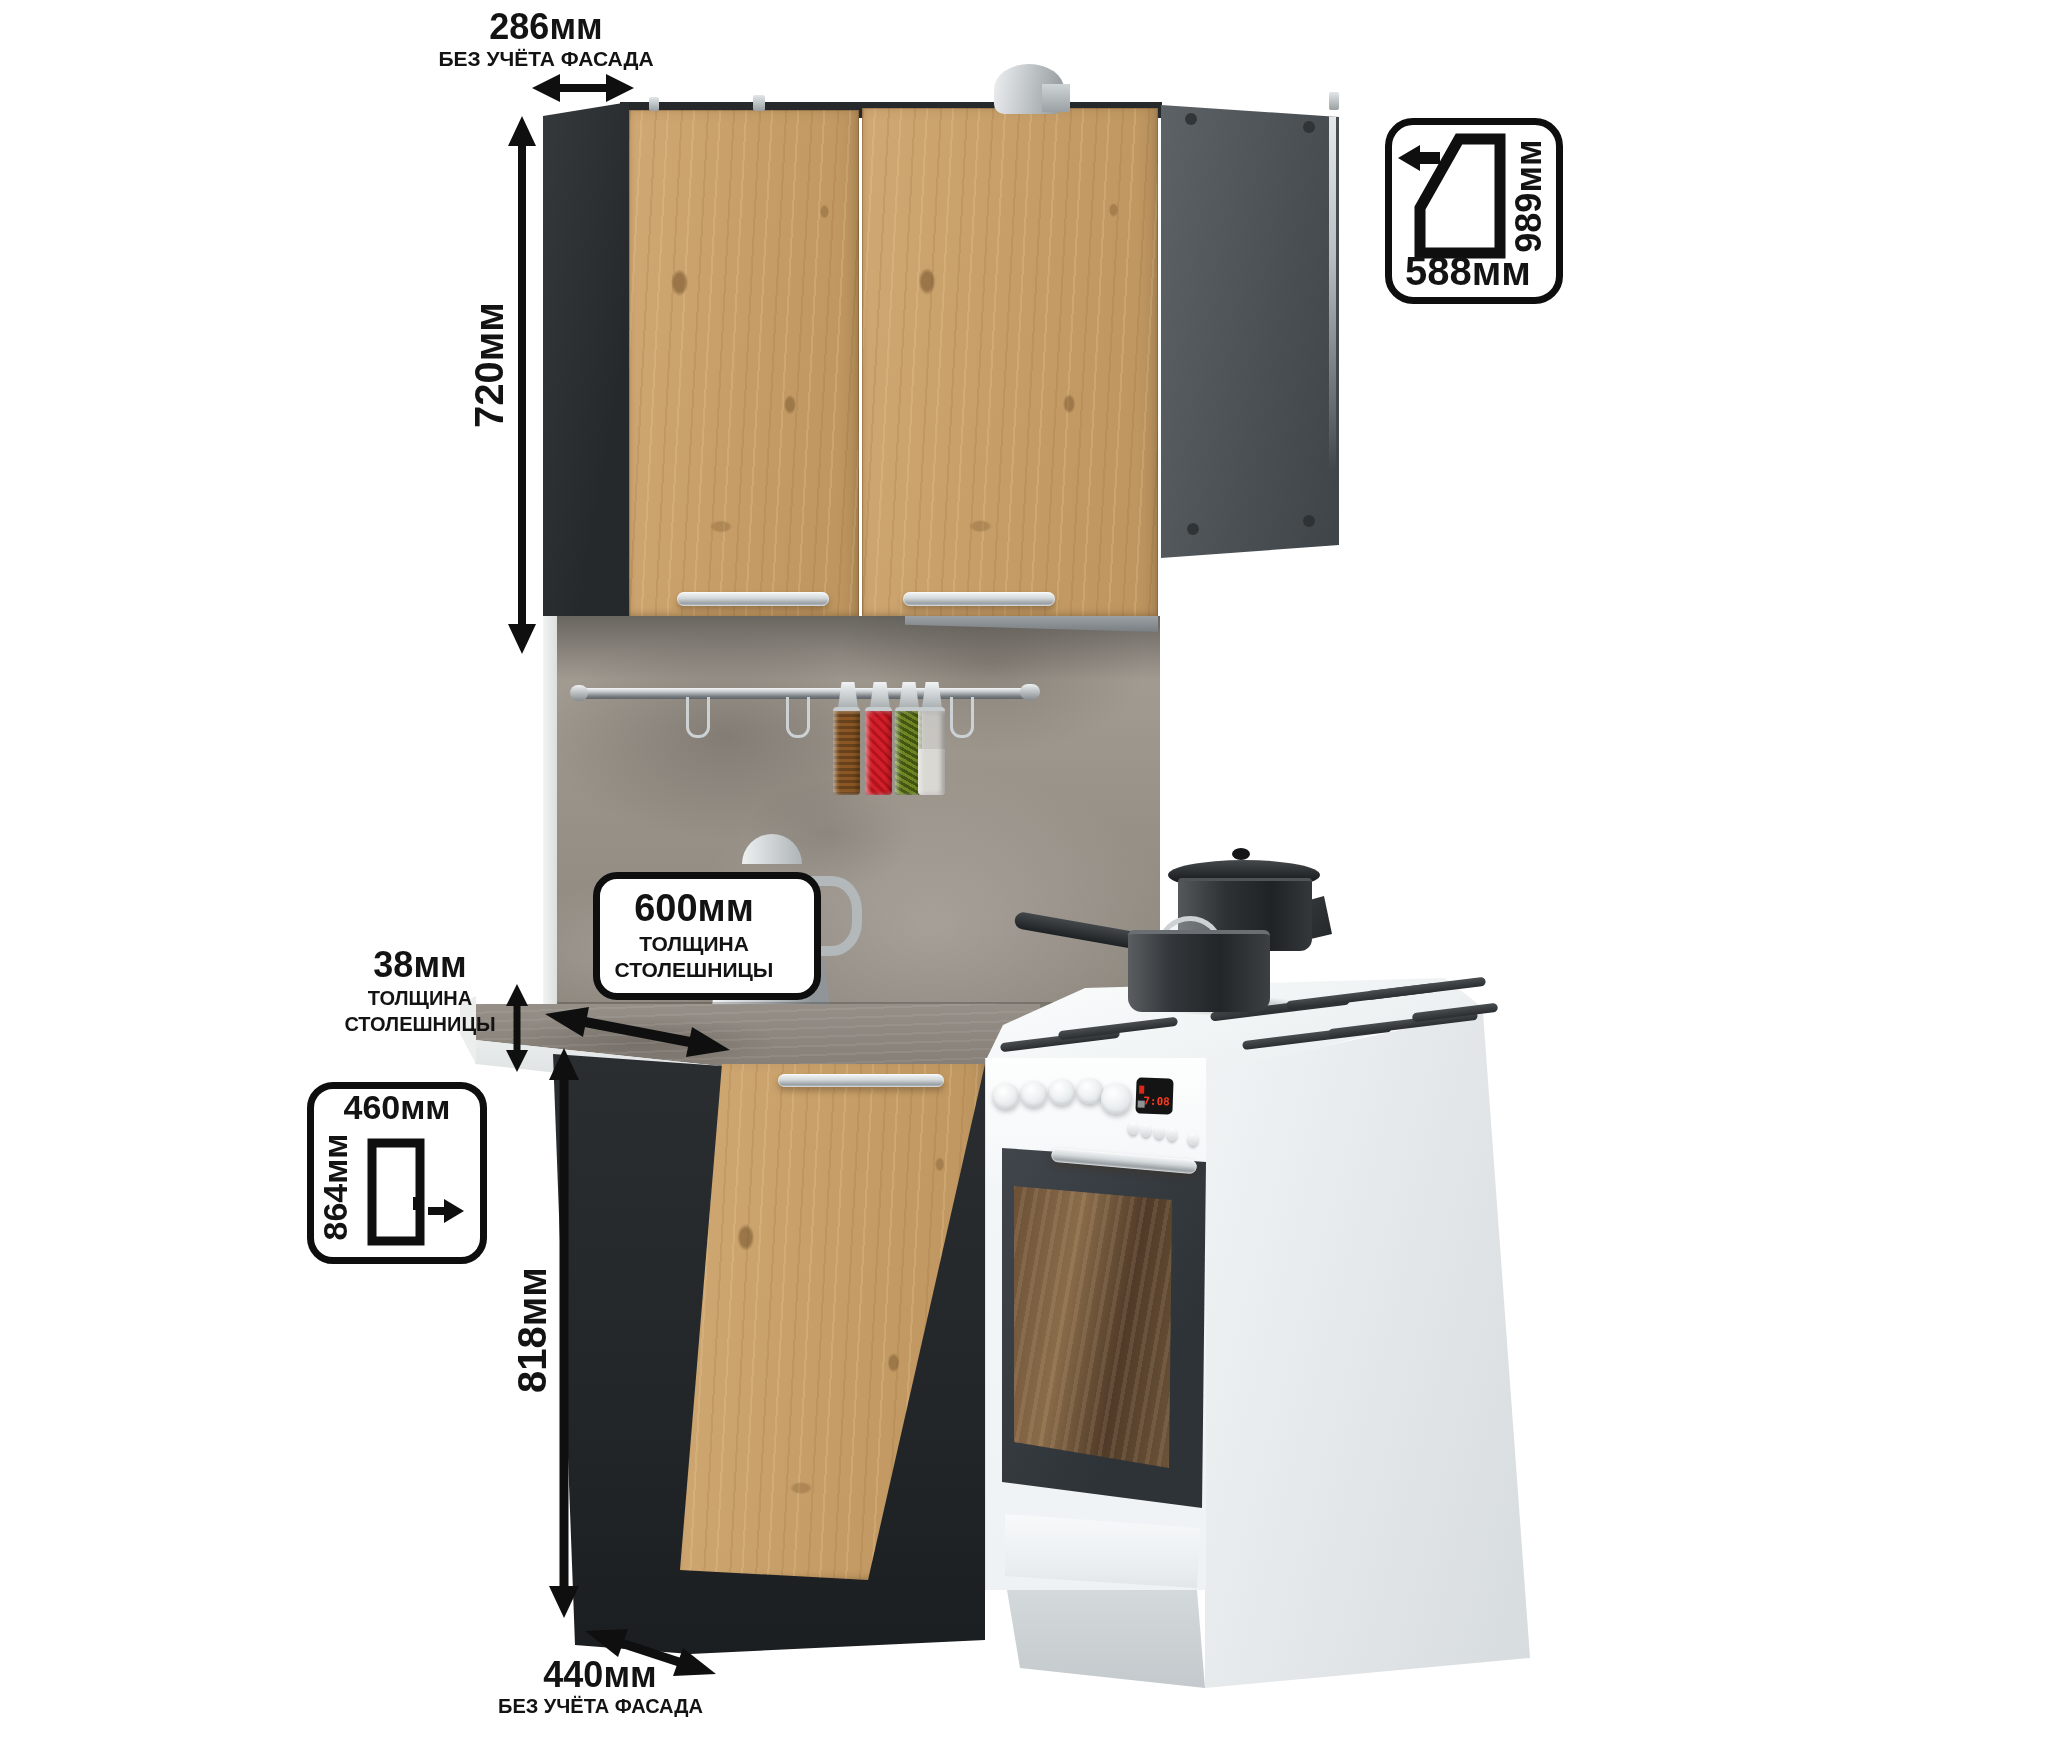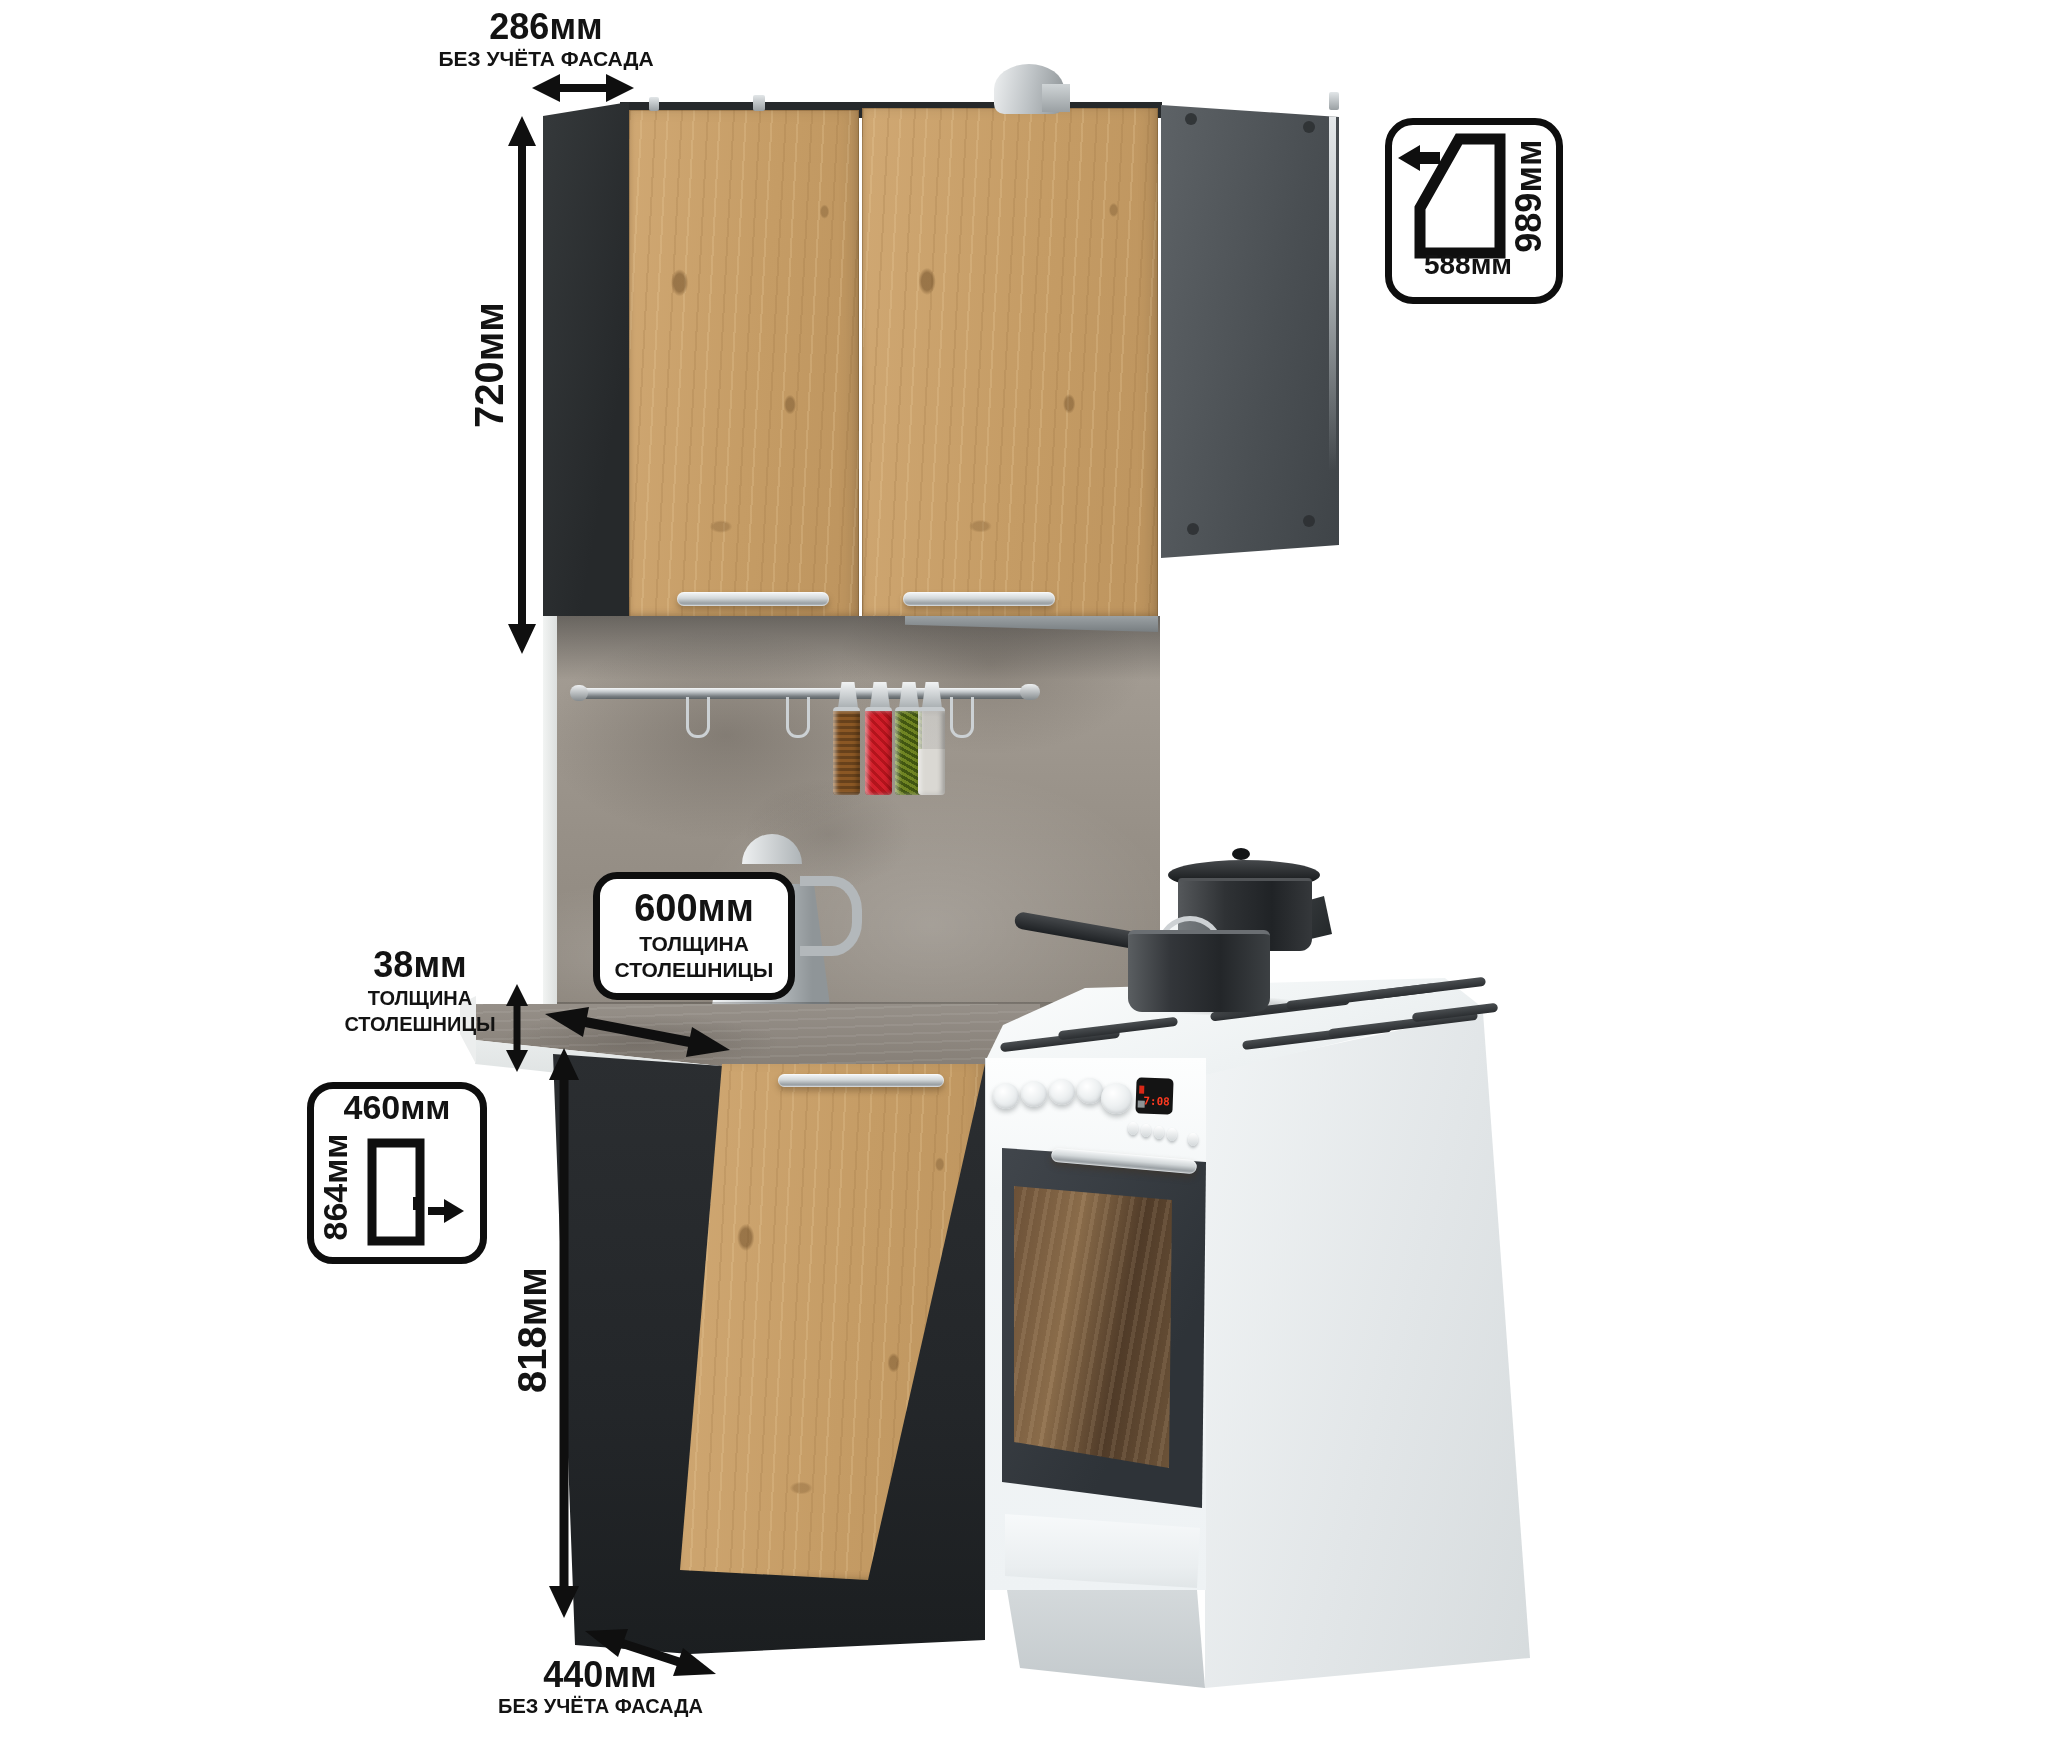--- a/index.html
+++ b/index.html
@@ -200,23 +200,23 @@
     <div class="lbl rot" style="left:390px;top:343px;width:200px;height:44px;font-size:40px">720мм</div>
 
     <div class="badge" style="left:1385px;top:118px;width:178px;height:186px">
       <svg style="position:absolute;left:2px;top:4px" width="120" height="140" viewBox="0 0 120 140">
         <polygon points="65,10 106,10 106,124 26,124 26,79" fill="#ffffff" stroke="#0f0f0f" stroke-width="11"></polygon>
         <polygon points="4,29 26,16 26,42" fill="#0f0f0f"></polygon>
         <rect x="26" y="23" width="20" height="12" fill="#0f0f0f"></rect>
       </svg>
     </div>
     <div class="lbl rot" style="left:1472px;top:174px;width:120px;height:44px;font-size:36px">989мм</div>
-    <div class="lbl" style="left:1398px;top:250px;width:140px;font-size:28px">588мм</div>
-
-    <div class="badge" style="left:593px;top:872px;width:202px;height:128px;border-radius:24px">
+    <div class="lbl" style="left:1398px;top:250px;width:140px;font-size:40px">588мм</div>
+
+    <div class="badge" style="left:593px;top:872px;width:228px;height:128px;border-radius:24px">
       <div class="lbl" style="left:0;top:10px;width:188px;font-size:38px;position:absolute">600мм</div>
       <div class="lbl" style="left:0;top:54px;width:188px;font-size:21px;position:absolute">ТОЛЩИНА</div>
       <div class="lbl" style="left:0;top:80px;width:188px;font-size:21px;position:absolute">СТОЛЕШНИЦЫ</div>
     </div>
     <svg class="abs" style="left:535px;top:1000px" width="200" height="62" viewBox="0 0 200 62">
       <line x1="45" y1="21" x2="160" y2="43" stroke="#0f0f0f" stroke-width="10"></line>
       <polygon points="10,14 48,37 54,7" fill="#0f0f0f"></polygon>
       <polygon points="195,50 151,57 157,27" fill="#0f0f0f"></polygon>
     </svg>
 

